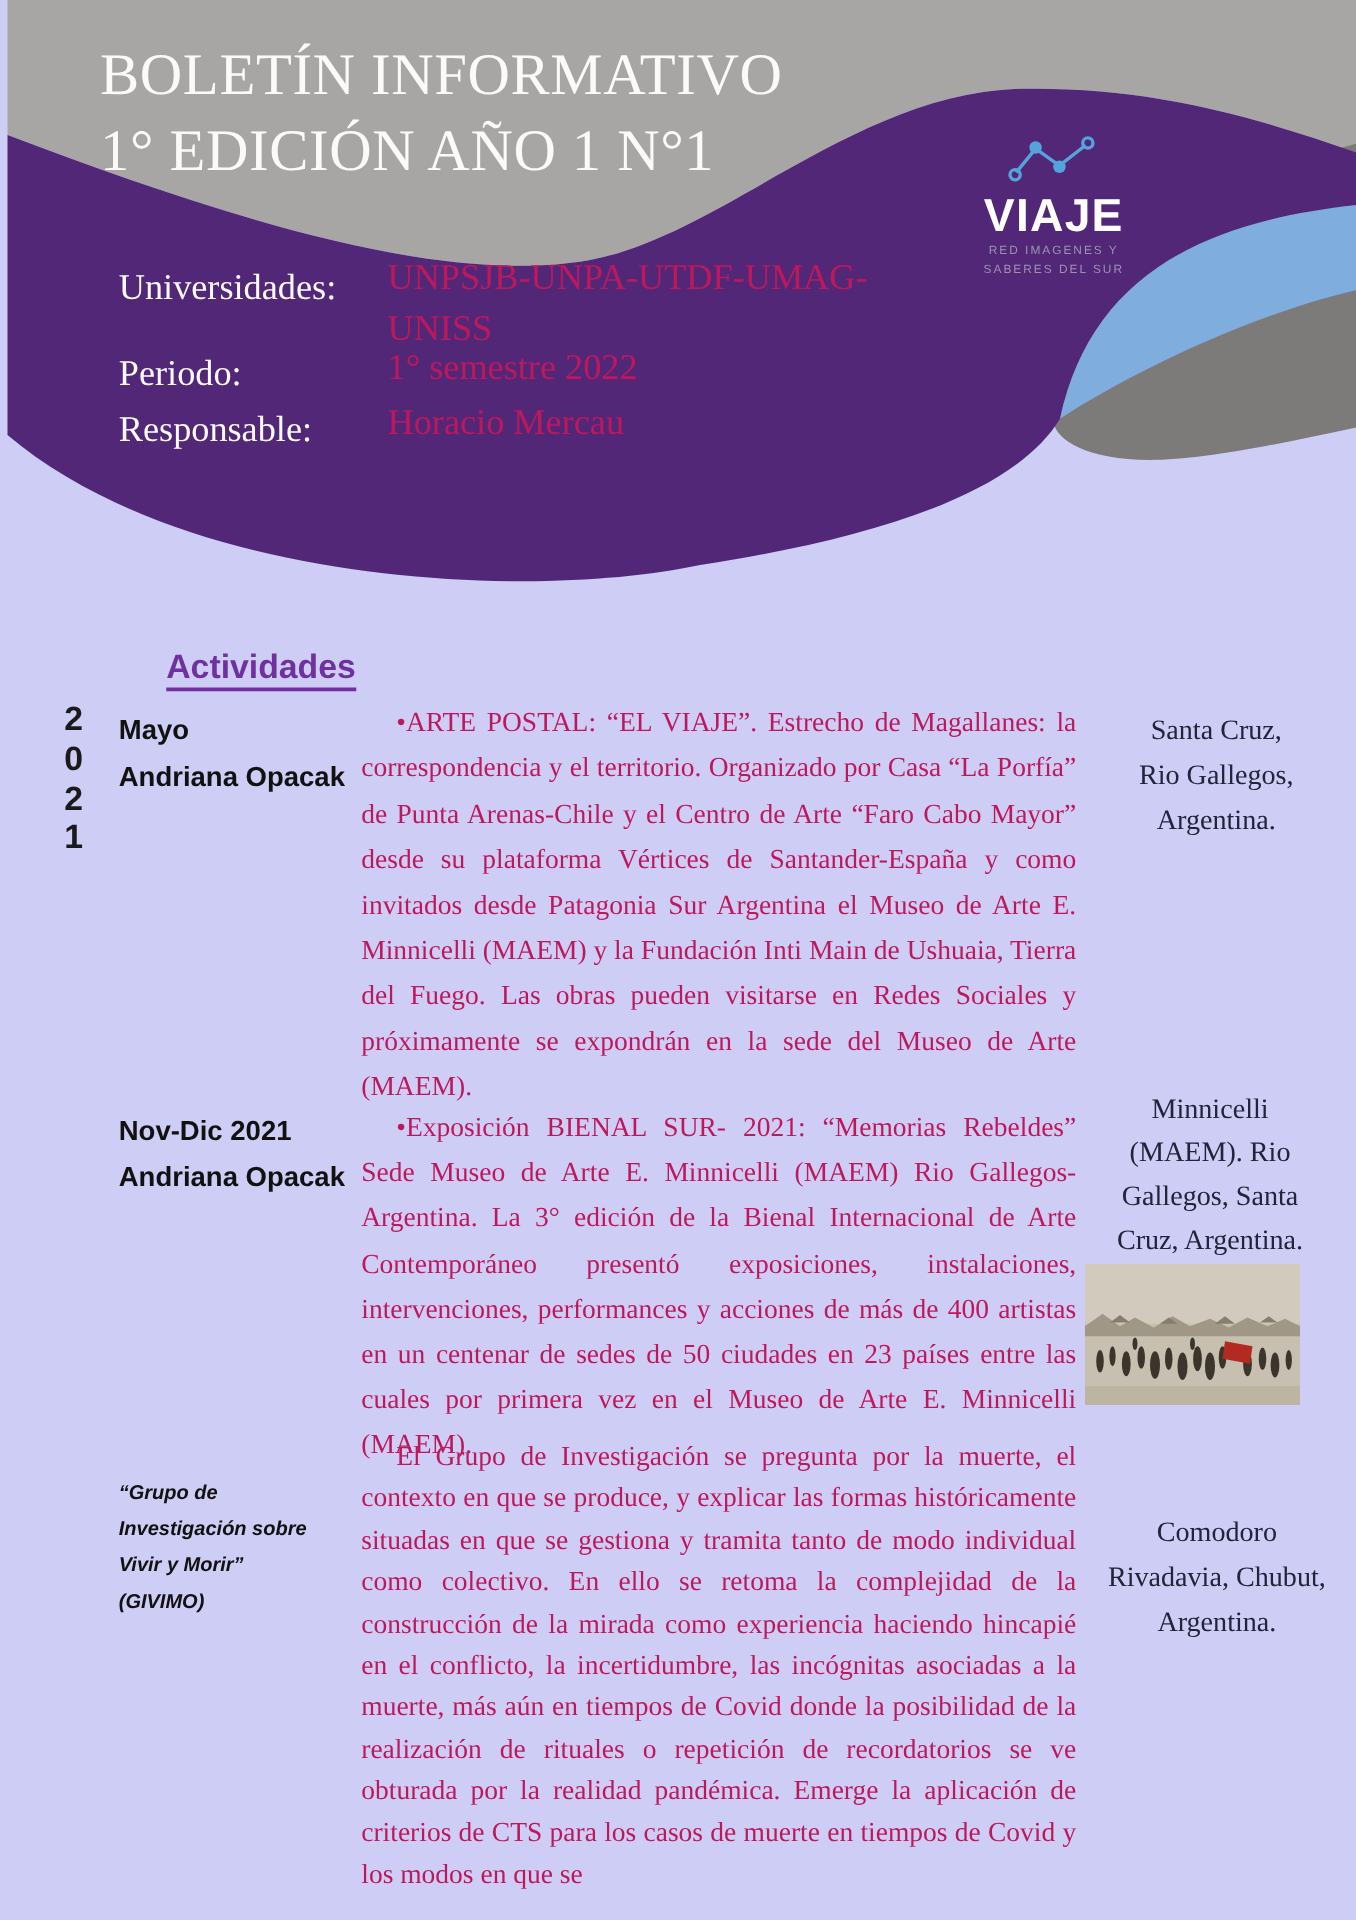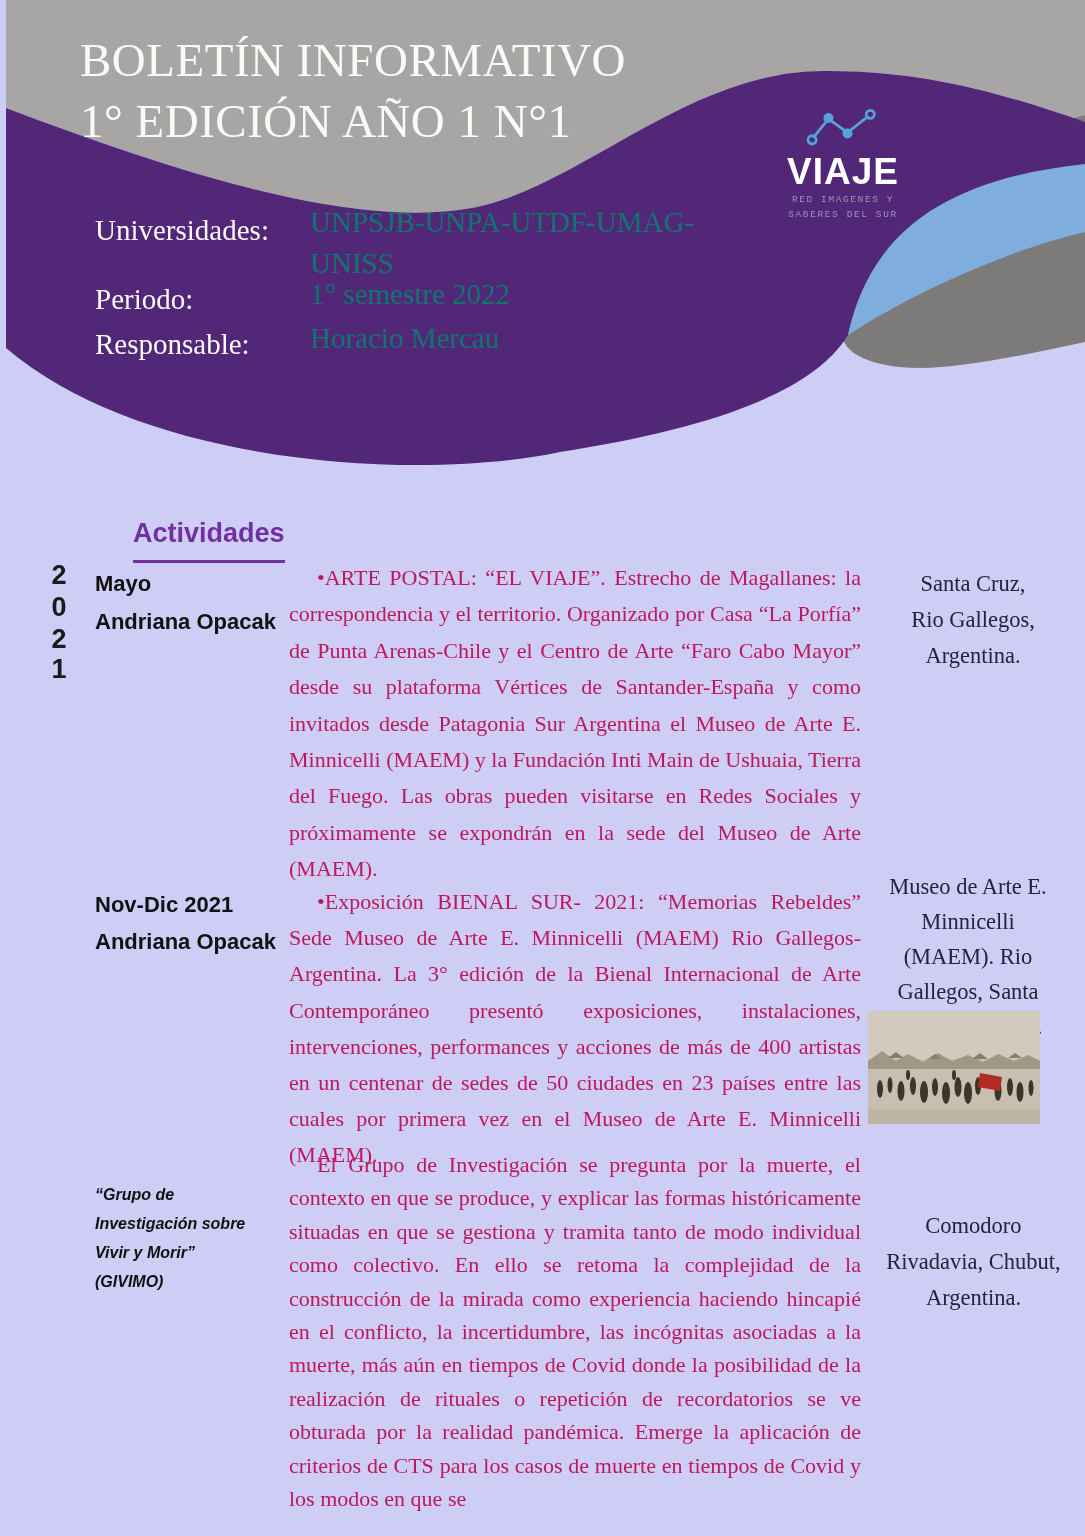--- a/index.html
+++ b/index.html
@@ -9,36 +9,36 @@
     font-family:"Liberation Serif","DejaVu Serif",serif;
   }
   .abs{position:absolute;}
   
   .header-svg{position:absolute;left:0;top:0;}
   .hdr-title{
     left:80px;top:30px;color:#fbfaf7;
     font-size:47px;line-height:61px;letter-spacing:.5px;font-weight:400;
   }
   .hdr-field-label{color:#fdfcfa;font-size:29px;}
-  .hdr-field-value{color:#0f766e;font-size:29px;}
+  .hdr-field-value{color:#be185d;font-size:29px;}
   .logo-box{left:778px;top:108px;width:130px;text-align:center;}
   .logo-acronym{
     font-family:"Liberation Sans","DejaVu Sans",sans-serif;
     color:#ffffff;font-size:37px;font-weight:700;letter-spacing:1px;line-height:40px;
   }
   .logo-tagline{
-    font-family:Liberation Mono, monospace;
+    font-family:Liberation Sans, sans-serif;
     color:#aaa4bb;font-size:9.5px;letter-spacing:1.6px;line-height:15px;opacity:.85;
   }
   
   .section-title{
     left:133px;top:518px;
     font-family:"Liberation Sans","DejaVu Sans",sans-serif;
     font-size:27px;font-weight:700;color:#7030a0;
-    border-bottom:3px solid #7030a0;padding-bottom:11px;
+    border-bottom:3px solid #7030a0;padding-bottom:1px;
   }
   .year-digit{
     left:44px;width:30px;text-align:center;
     font-family:"Liberation Sans","DejaVu Sans",sans-serif;
     font-size:27px;font-weight:700;color:#1a1a1a;line-height:30px;
   }
   .entry-label{
     left:95px;width:195px;
     font-family:"Liberation Sans","DejaVu Sans",sans-serif;
     font-size:22px;font-weight:700;color:#111;line-height:36px;
@@ -122,21 +122,20 @@
     <div>Rio Gallegos,</div>
     <div>Argentina.</div>
   </div>
 
   <div class="abs entry-label" style="top:887px">Nov-Dic 2021</div>
   <div class="abs entry-label" style="top:924px">Andriana Opacak</div>
 
   <div class="abs entry-paragraph p2">•Exposición BIENAL SUR- 2021: “Memorias Rebeldes” Sede Museo de Arte E. Minnicelli (MAEM) Rio Gallegos- Argentina. La 3° edición de la Bienal Internacional de Arte Contemporáneo presentó exposiciones, instalaciones, intervenciones, performances y acciones de más de 400 artistas en un centenar de sedes de 50 ciudades en 23 países entre las cuales por primera vez en el Museo de Arte E. Minnicelli (MAEM).</div>
 
   <div class="abs loc" style="left:866px;top:869px;width:204px;line-height:35px">
-    <div>Museo de Arte E.</div>
     <div>Minnicelli</div>
     <div>(MAEM). Rio</div>
     <div>Gallegos, Santa</div>
     <div>Cruz, Argentina.</div>
   </div>
 
   <svg class="abs photo" viewBox="0 0 172 113" preserveAspectRatio="none">
     <rect x="0" y="0" width="172" height="113" fill="#c7bfb0"></rect>
     <rect x="0" y="0" width="172" height="48" fill="#d2cabc"></rect>
     <path d="M0,50 L14,40 28,50 40,43 55,51 70,42 84,50 100,44 115,51 130,43 146,50 160,44 172,50 L172,58 0,58 Z" fill="#a09786"></path>

